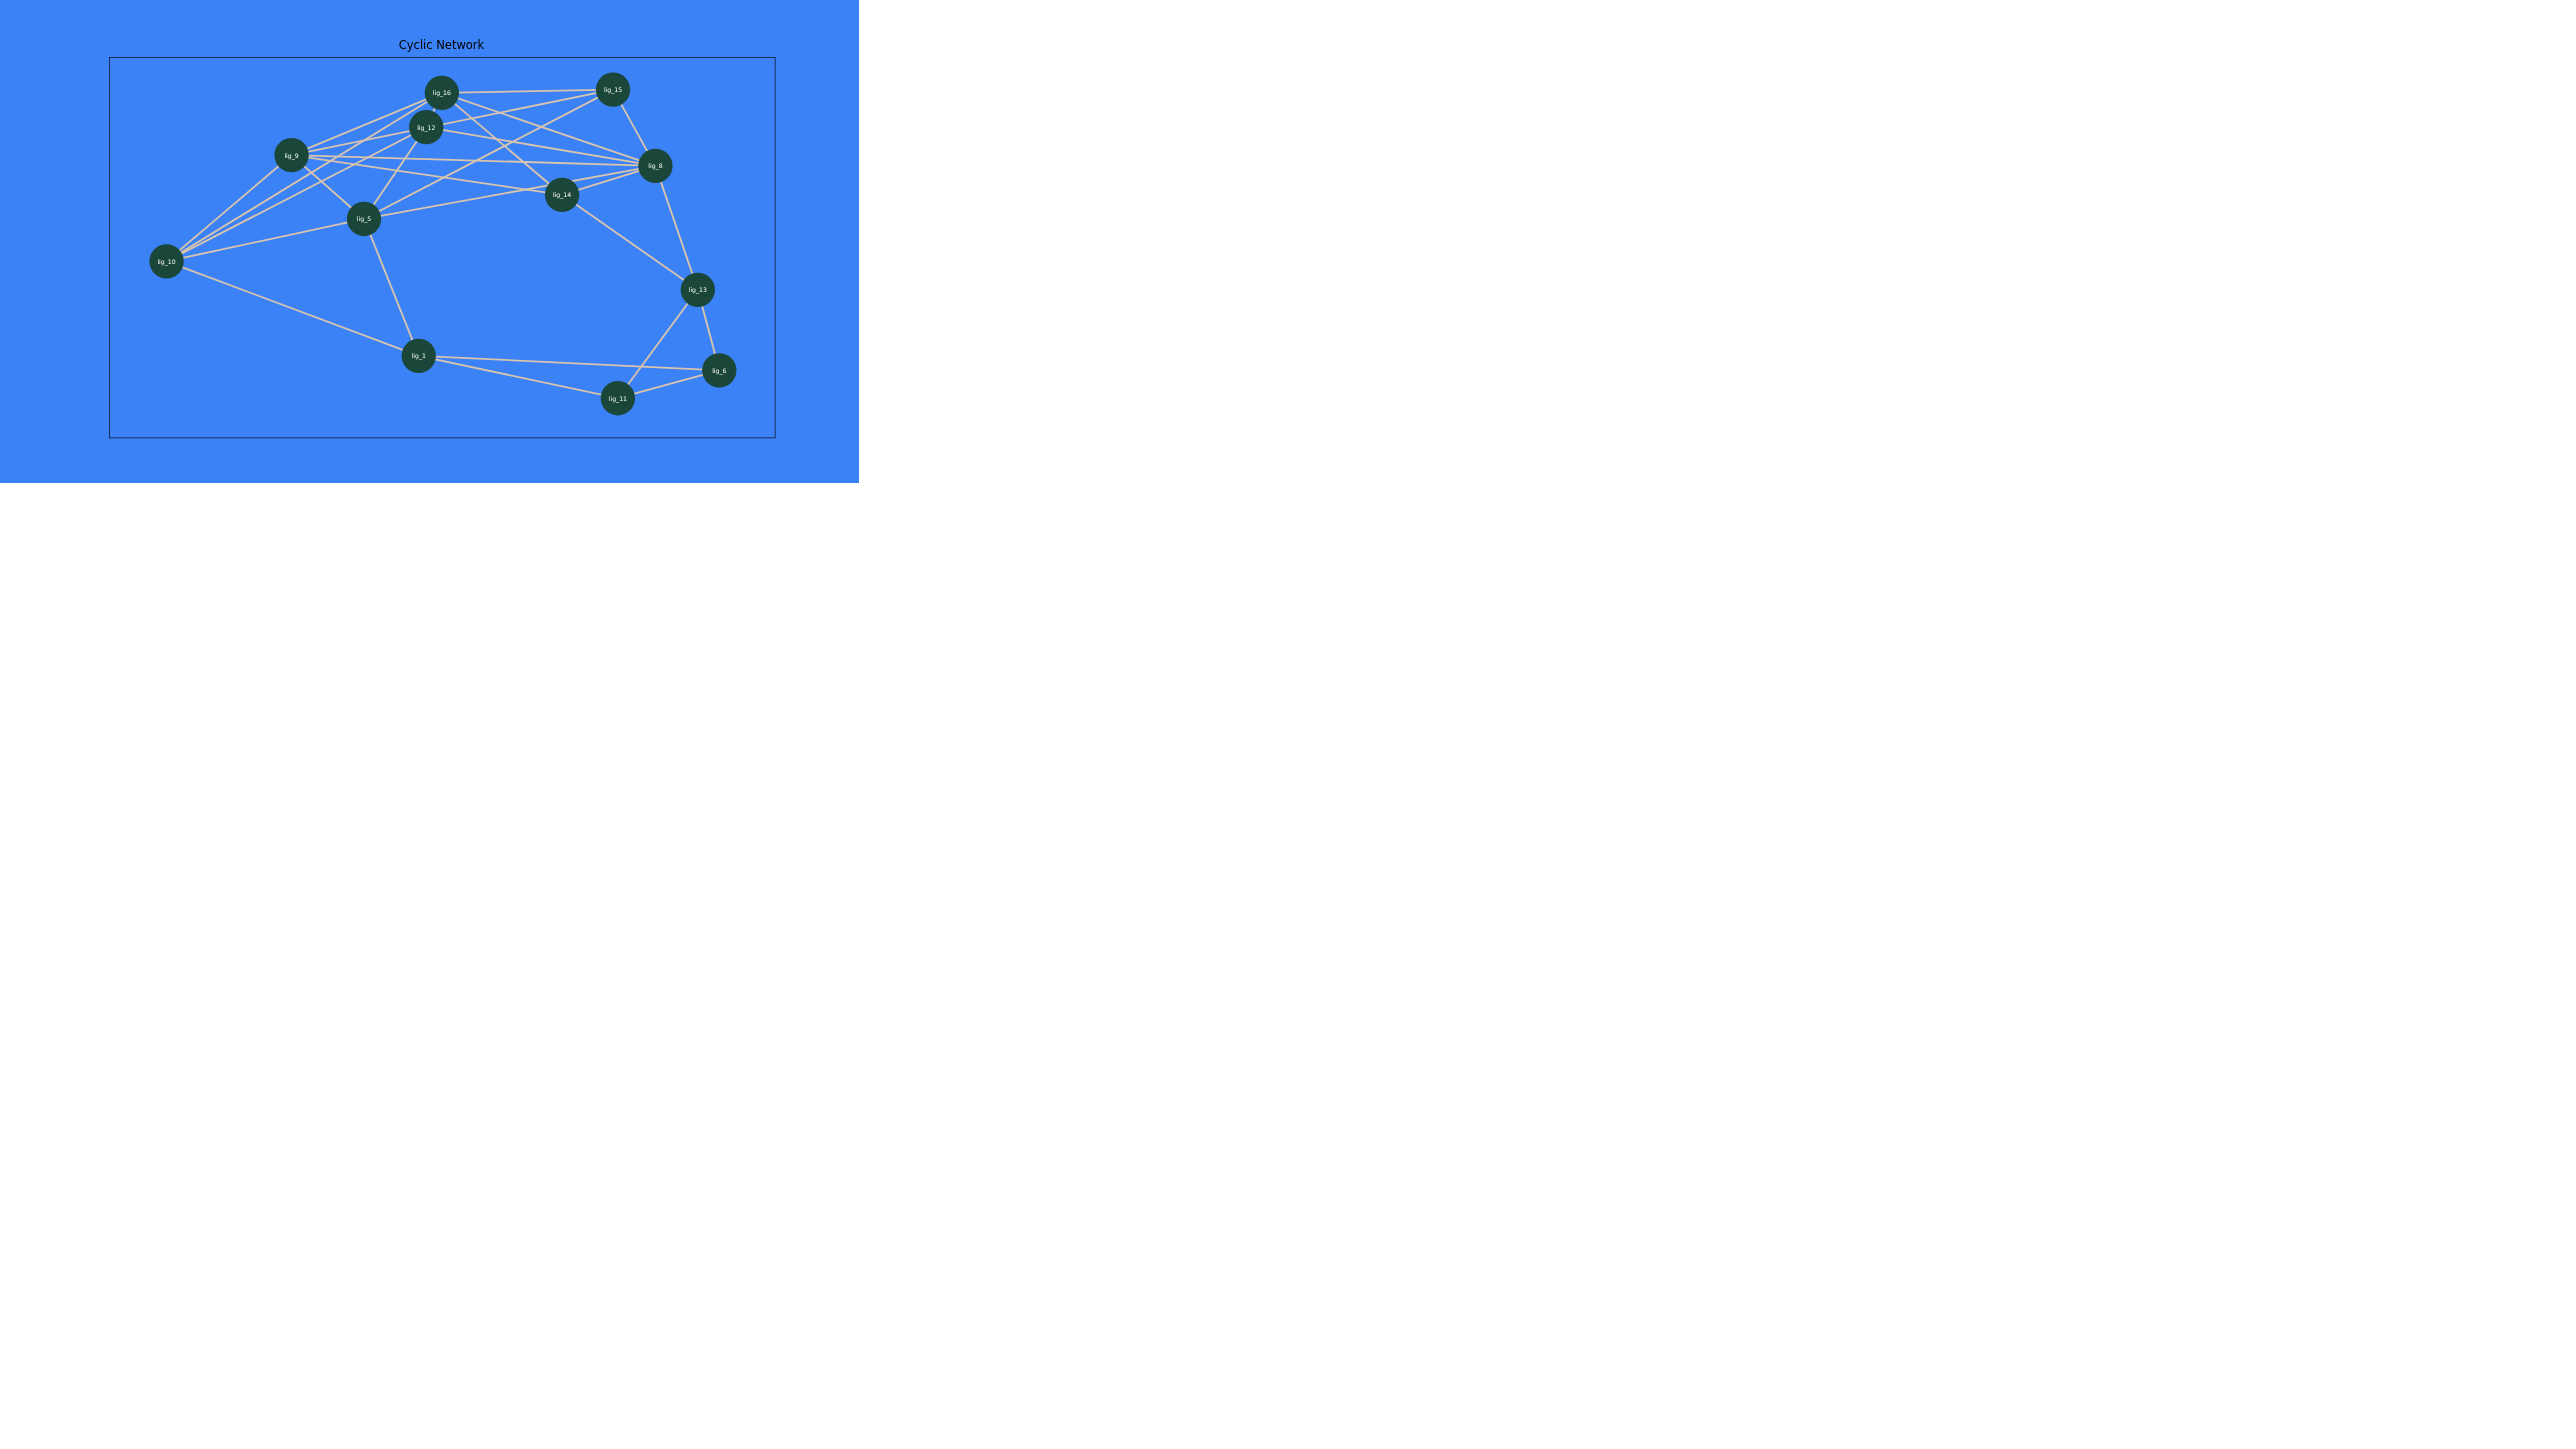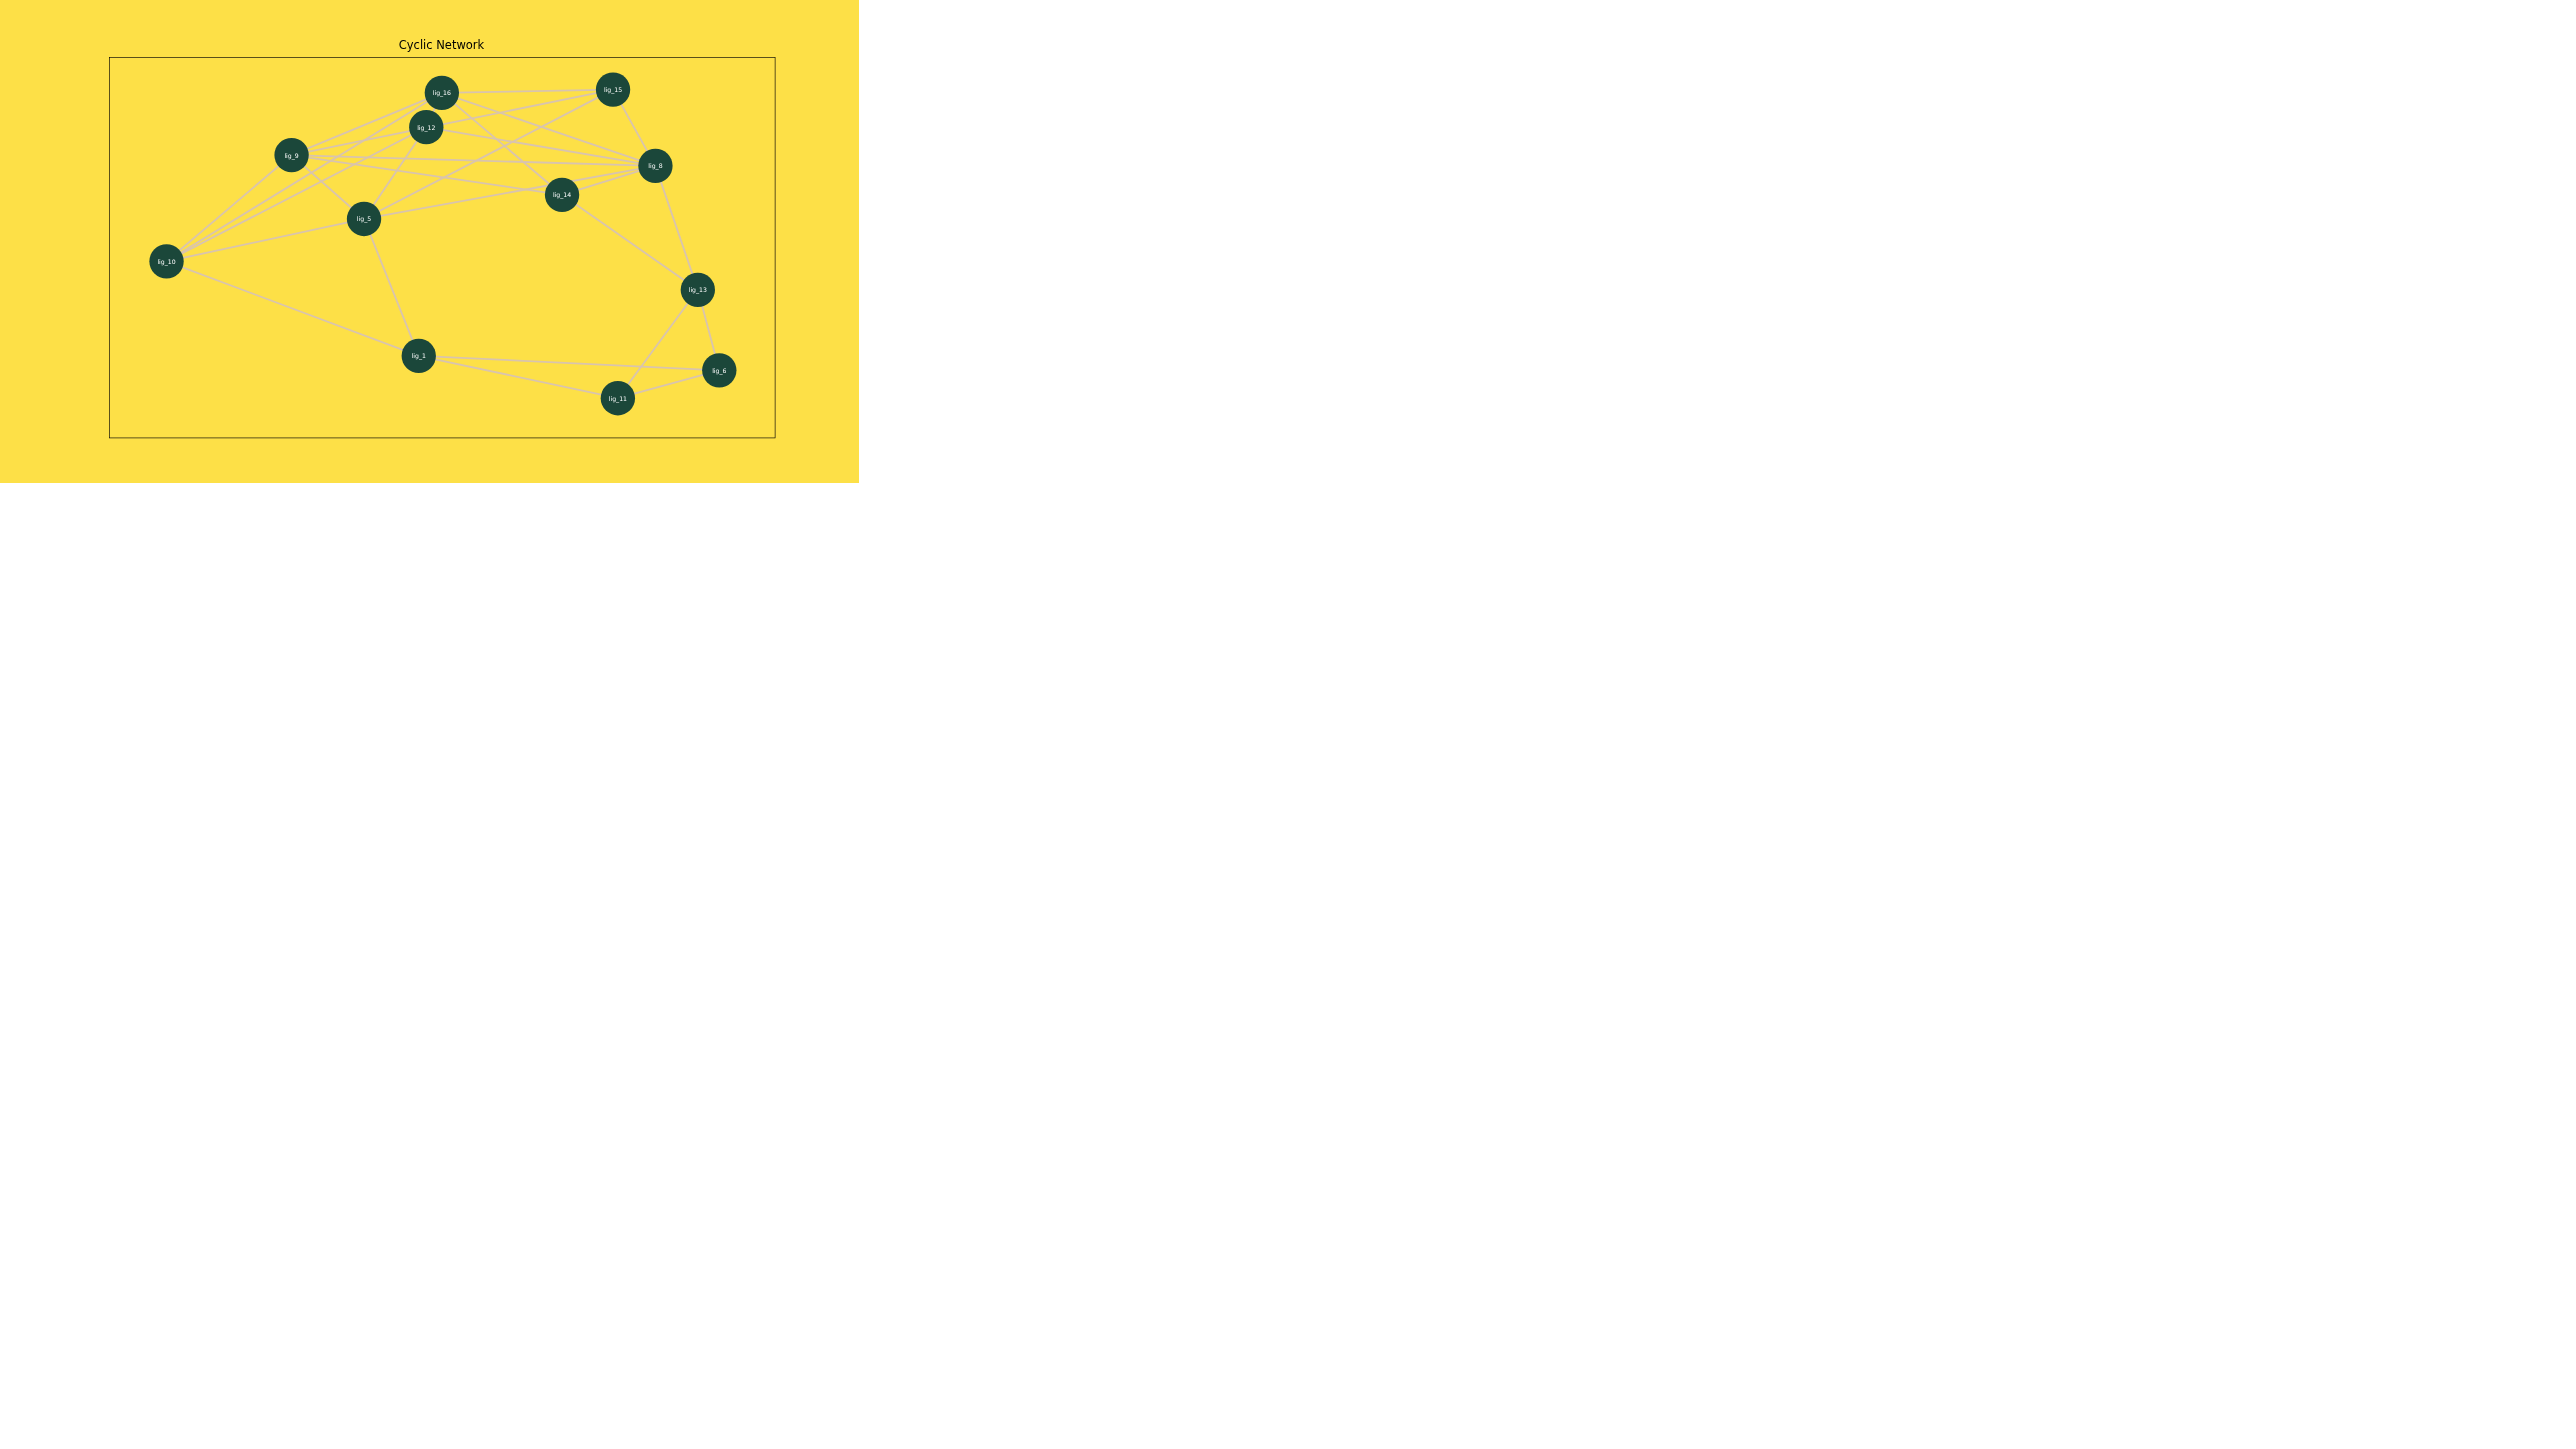--- a/index.html
+++ b/index.html
@@ -4,21 +4,21 @@
 <style>
   html, body {
     margin: 0;
     padding: 0;
     background: #ffffff;
   }
   .canvas {
     position: relative;
     width: 859px;
     height: 483px;
-    background: #fde047;
+    background: #3b82f6;
     font-family: "DejaVu Sans", sans-serif;
     overflow: hidden;
   }
   .plot-title {
     position: absolute;
     left: 109px;
     top: 38px;
     width: 665px;
     text-align: center;
     font-size: 11.5px;

